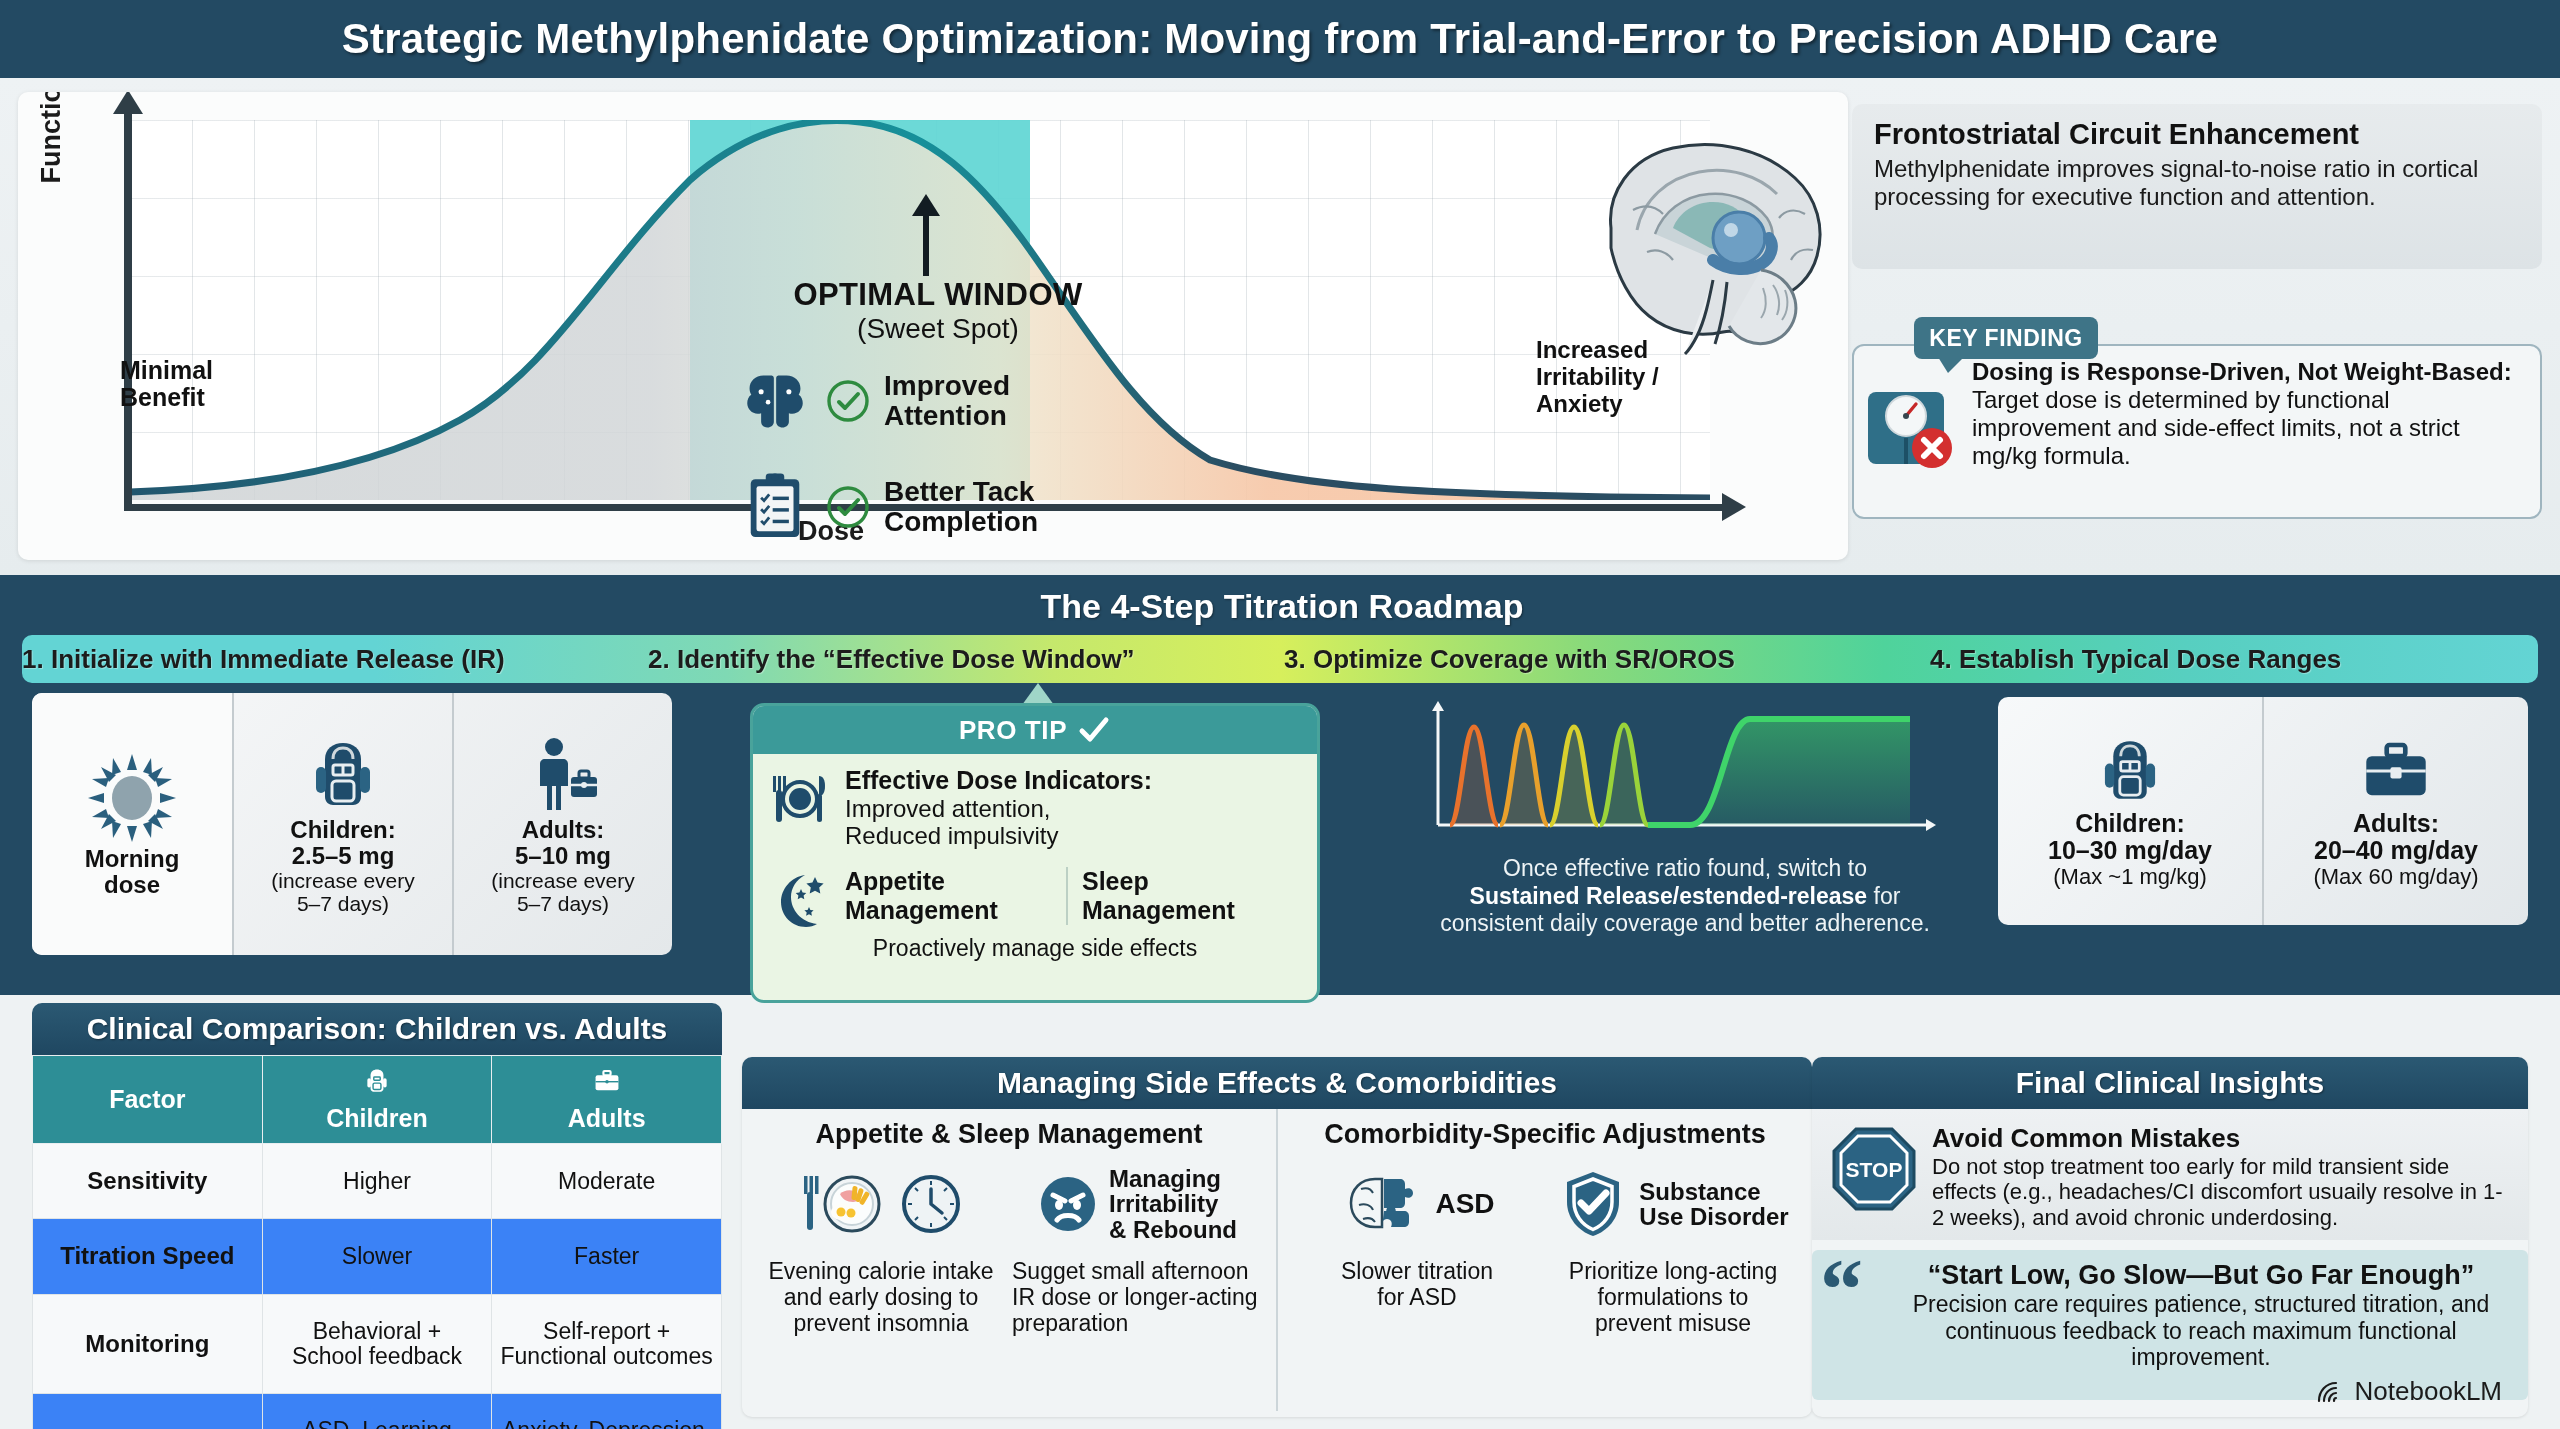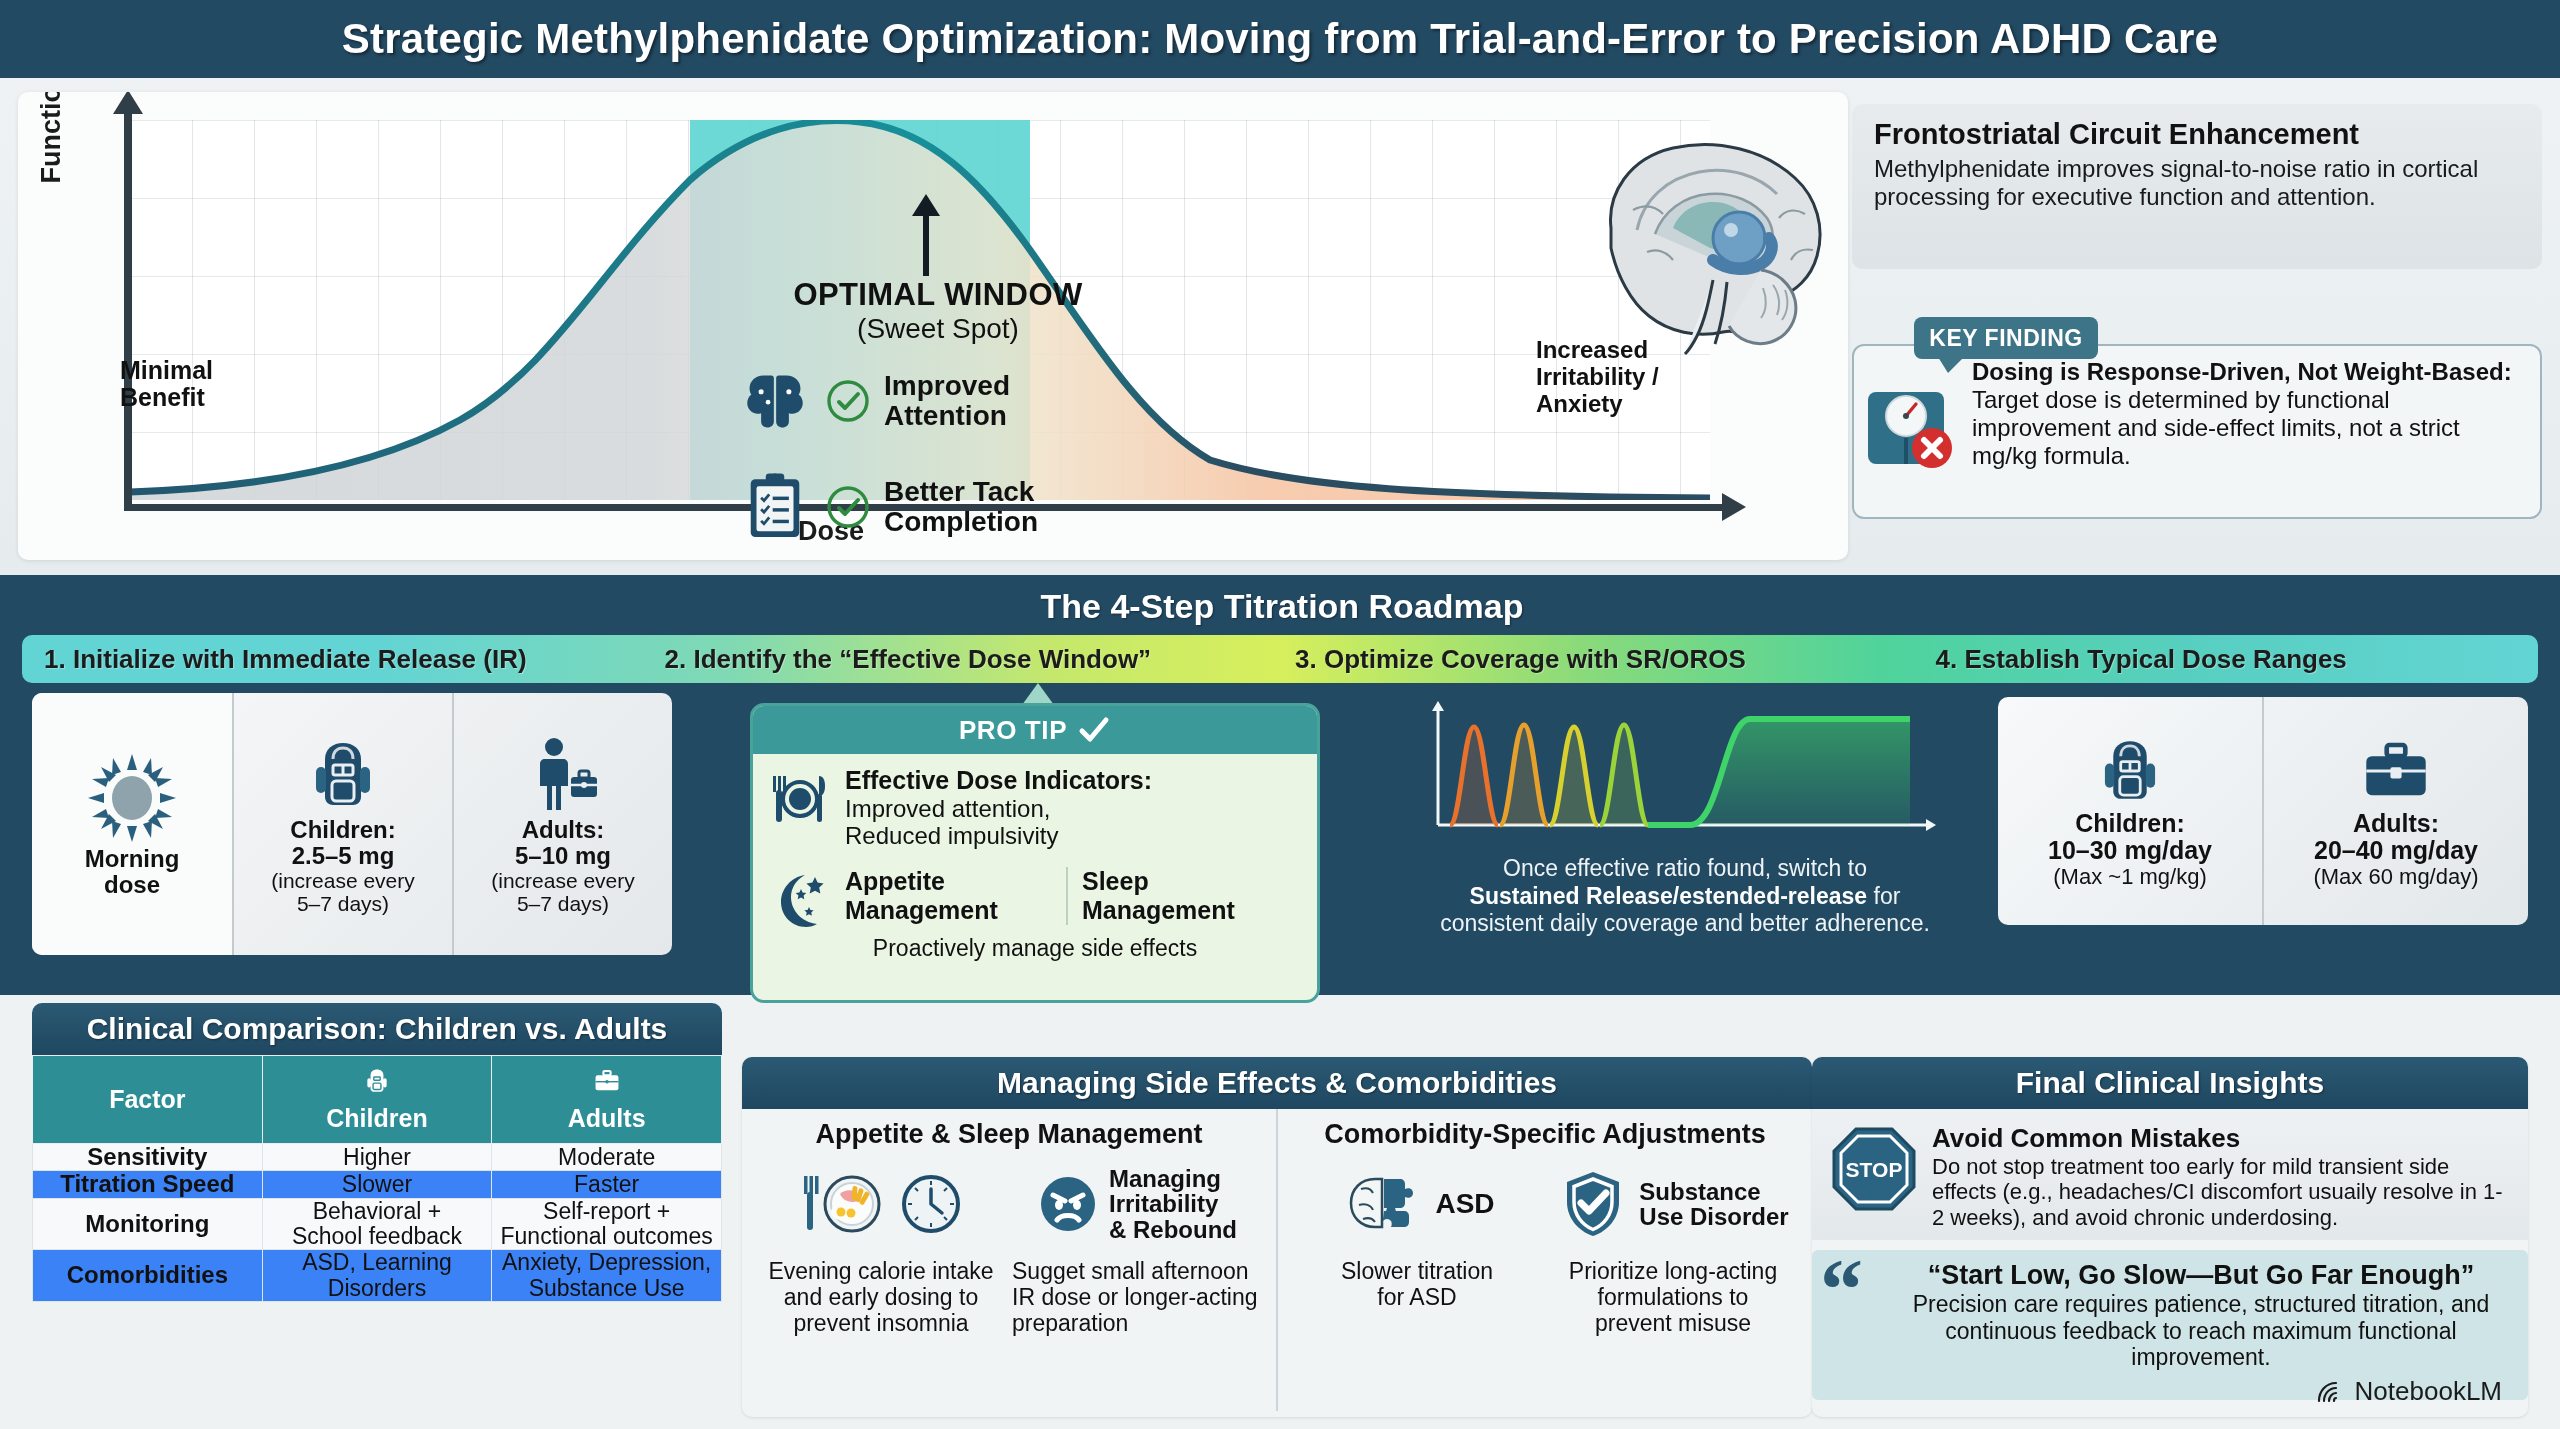--- a/index.html
+++ b/index.html
@@ -146,21 +146,20 @@
     text-shadow: 1px 1px 2px rgba(0,0,0,.4);
   }
   .step-bar {
     position: absolute; left: 22px; top: 60px; width: 2516px; height: 48px;
     border-radius: 10px;
     background: linear-gradient(90deg,#63d4d4 0%, #63d4d4 14%, #7fd9b4 28%, #c5e86c 41%, #d7ef5c 50%, #8ada7a 62%, #4fd39b 74%, #57cfc0 86%, #63d4d4 100%);
     display: flex;
   }
   .step-bar .step {
     flex: 1; display: flex; align-items: center; justify-content: flex-start;
-    padding-left: 22px;
     font-size: 26px; font-weight: bold; color: #1c1c1c;
     text-shadow: 1px 1px 1px rgba(255,255,255,.35);
   }
   .step-bar .step.s2 { padding-left: 18px; }
   .step-bar .step.s3 { padding-left: 28px; }
   .step-bar .step.s4 { padding-left: 38px; }
 
   
   .step1-card {
     position: absolute; left: 32px; top: 118px; width: 640px; height: 262px;
@@ -230,21 +229,21 @@
 
   
   .cmp { position: absolute; left: 32px; top: 8px; width: 690px; height: 414px; }
   table.cmp-tbl { width: 100%; border-collapse: collapse; table-layout: fixed; }
   table.cmp-tbl th {
     background: #2d8e96; color: #fff; font-size: 25px; font-weight: bold;
     padding: 10px 4px; border: 1px solid #e9eef0;
   }
   table.cmp-tbl th .thwrap { display:flex; align-items:center; justify-content:center; gap: 8px; flex-direction: column; }
   table.cmp-tbl td {
-    font-size: 23px; color: #111; text-align: center; padding: 0 6px;
+    font-size: 23px; color: #111; text-align: center; padding: 24px 6px;
     border: 1px solid #dfe4e6; line-height: 1.1; margin-top: 48px;
   }
   table.cmp-tbl td.f { font-weight: bold; font-size: 24px; }
   table.cmp-tbl tr.odd td { background: #f7f9fa; }
   table.cmp-tbl tr.even td { background: #3b82f6; }
 
   
   .sfx { position: absolute; left: 742px; top: 62px; width: 1070px; height: 360px; }
   .sfx-body { display: flex; height: 302px; }
   .sfx-col { flex: 1; padding: 10px 14px; display:flex; flex-direction:column; align-items:center; }

